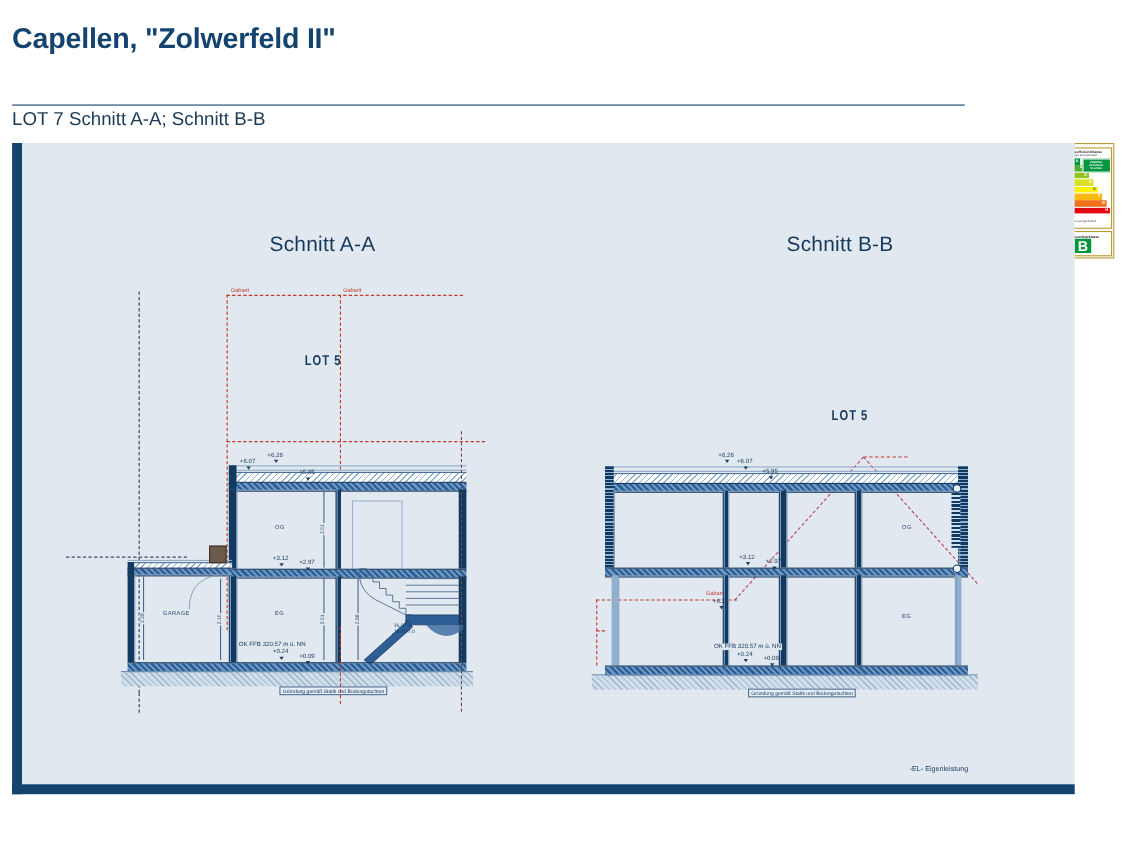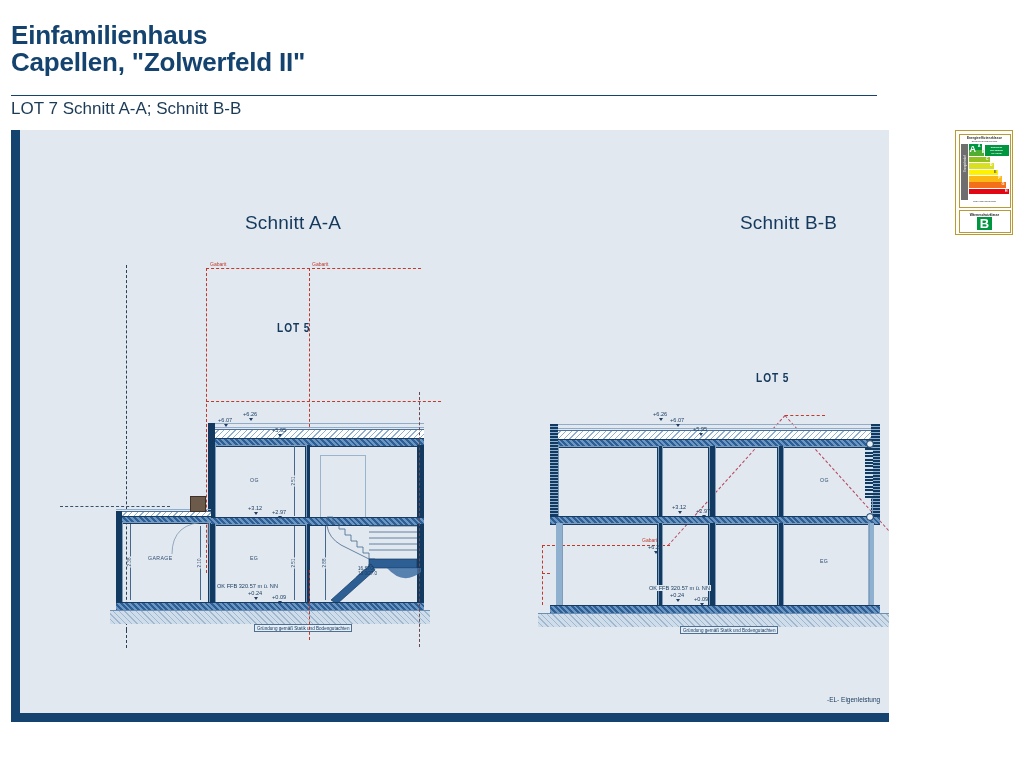--- a/index.html
+++ b/index.html
@@ -42,21 +42,21 @@
   .aplate{position:absolute;left:24px;top:0.4px;width:24px;height:11px;
           background:#009640;border:0.5px solid #fff;}
   .aplate span{position:absolute;left:1px;top:1px;width:22px;font-size:2.5px;color:#fff;
                font-weight:bold;line-height:3px;text-align:center;}
   .bigA{position:absolute;left:10px;top:0.2px;font-size:9px;color:#fff;font-weight:bold;
         line-height:11px;}
   .bigB{font-size:13px;font-weight:bold;color:#fff;line-height:13px;text-align:center;}
   .bbox{margin:0.5px auto 0;width:15px;height:13px;background:#009640;}
 
   
-  .sheet{position:absolute;left:11px;top:130px;width:878px;height:592px;
+  .sheet{position:absolute;left:11px;top:130px;width:966px;height:592px;
          background:#e2e8f0;border-left:9px solid #13436e;border-bottom:9px solid #13436e;
          box-sizing:border-box;}
   .sheet-in{position:absolute;left:0;top:0;width:869px;height:583px;overflow:hidden;}
 
   .sec-title{position:absolute;font-size:19px;color:#14395c;letter-spacing:.2px;}
 
   .lot{position:absolute;font-family:"Liberation Sans Narrow","Liberation Sans",sans-serif;
        font-size:13px;font-weight:bold;color:#14395c;letter-spacing:1.2px;
        transform:scaleX(.78);transform-origin:left center;}
   .gab-h{position:absolute;height:0;border-top:1px dashed #c0392b;}
@@ -105,21 +105,20 @@
           background:#e2e8f0;padding:0 1px;}
   .foot-el{position:absolute;font-size:6.5px;color:#16395b;}
 </style>
 </head>
 <body>
 
 <div class="page">
 
   <div class="hdr">
     <div class="hdr-title">
-      <span>Einfamilienhaus</span>
       <span class="l2">Capellen, "Zolwerfeld II"</span>
     </div>
     <div class="hdr-rule"></div>
     <div class="hdr-sub">LOT 7 Schnitt A-A; Schnitt B-B</div>
   </div>
 
   <div class="badge">
     <div class="badge-box bb1">
       <div class="badge-cap">Energieeffizienzklasse</div>
       <div class="badge-sub">geringer Energiebedarf</div>
@@ -284,21 +283,21 @@
 
       <div class="note" style="left:234px;top:494px;">Gründung gemäß Statik und Bodengutachten</div>
 
       <div class="cl" style="left:106px;top:500px;height:18px;"></div>
       <div class="cl-red" style="left:289px;top:440px;height:70px;"></div>
       <div class="cl" style="left:399px;top:262px;height:255px;border-left-color:#6a4a52;"></div>
     </div>
 
     <div>
 
-      <div class="sec-title" style="left:720px;top:82px;">Schnitt B-B</div>
+      <div class="sec-title" style="left:695px;top:82px;">Schnitt B-B</div>
 
       <div class="gab-d" style="left:648px;top:415px;width:175px;transform:rotate(-48deg);"></div>
       <div class="gab-d" style="left:765px;top:285px;width:175px;transform:rotate(48deg);"></div>
       <div class="gab-h" style="left:765px;top:285px;width:40px;"></div>
 
       <div class="gab-h" style="left:522px;top:415px;width:128px;"></div>
       <div class="gab-v" style="left:522px;top:415px;height:60px;"></div>
 
       <div class="gab-h" style="left:522px;top:443px;width:8px;"></div>
       <div class="gab-lbl" style="left:622px;top:407px;">Gabarit</div>

